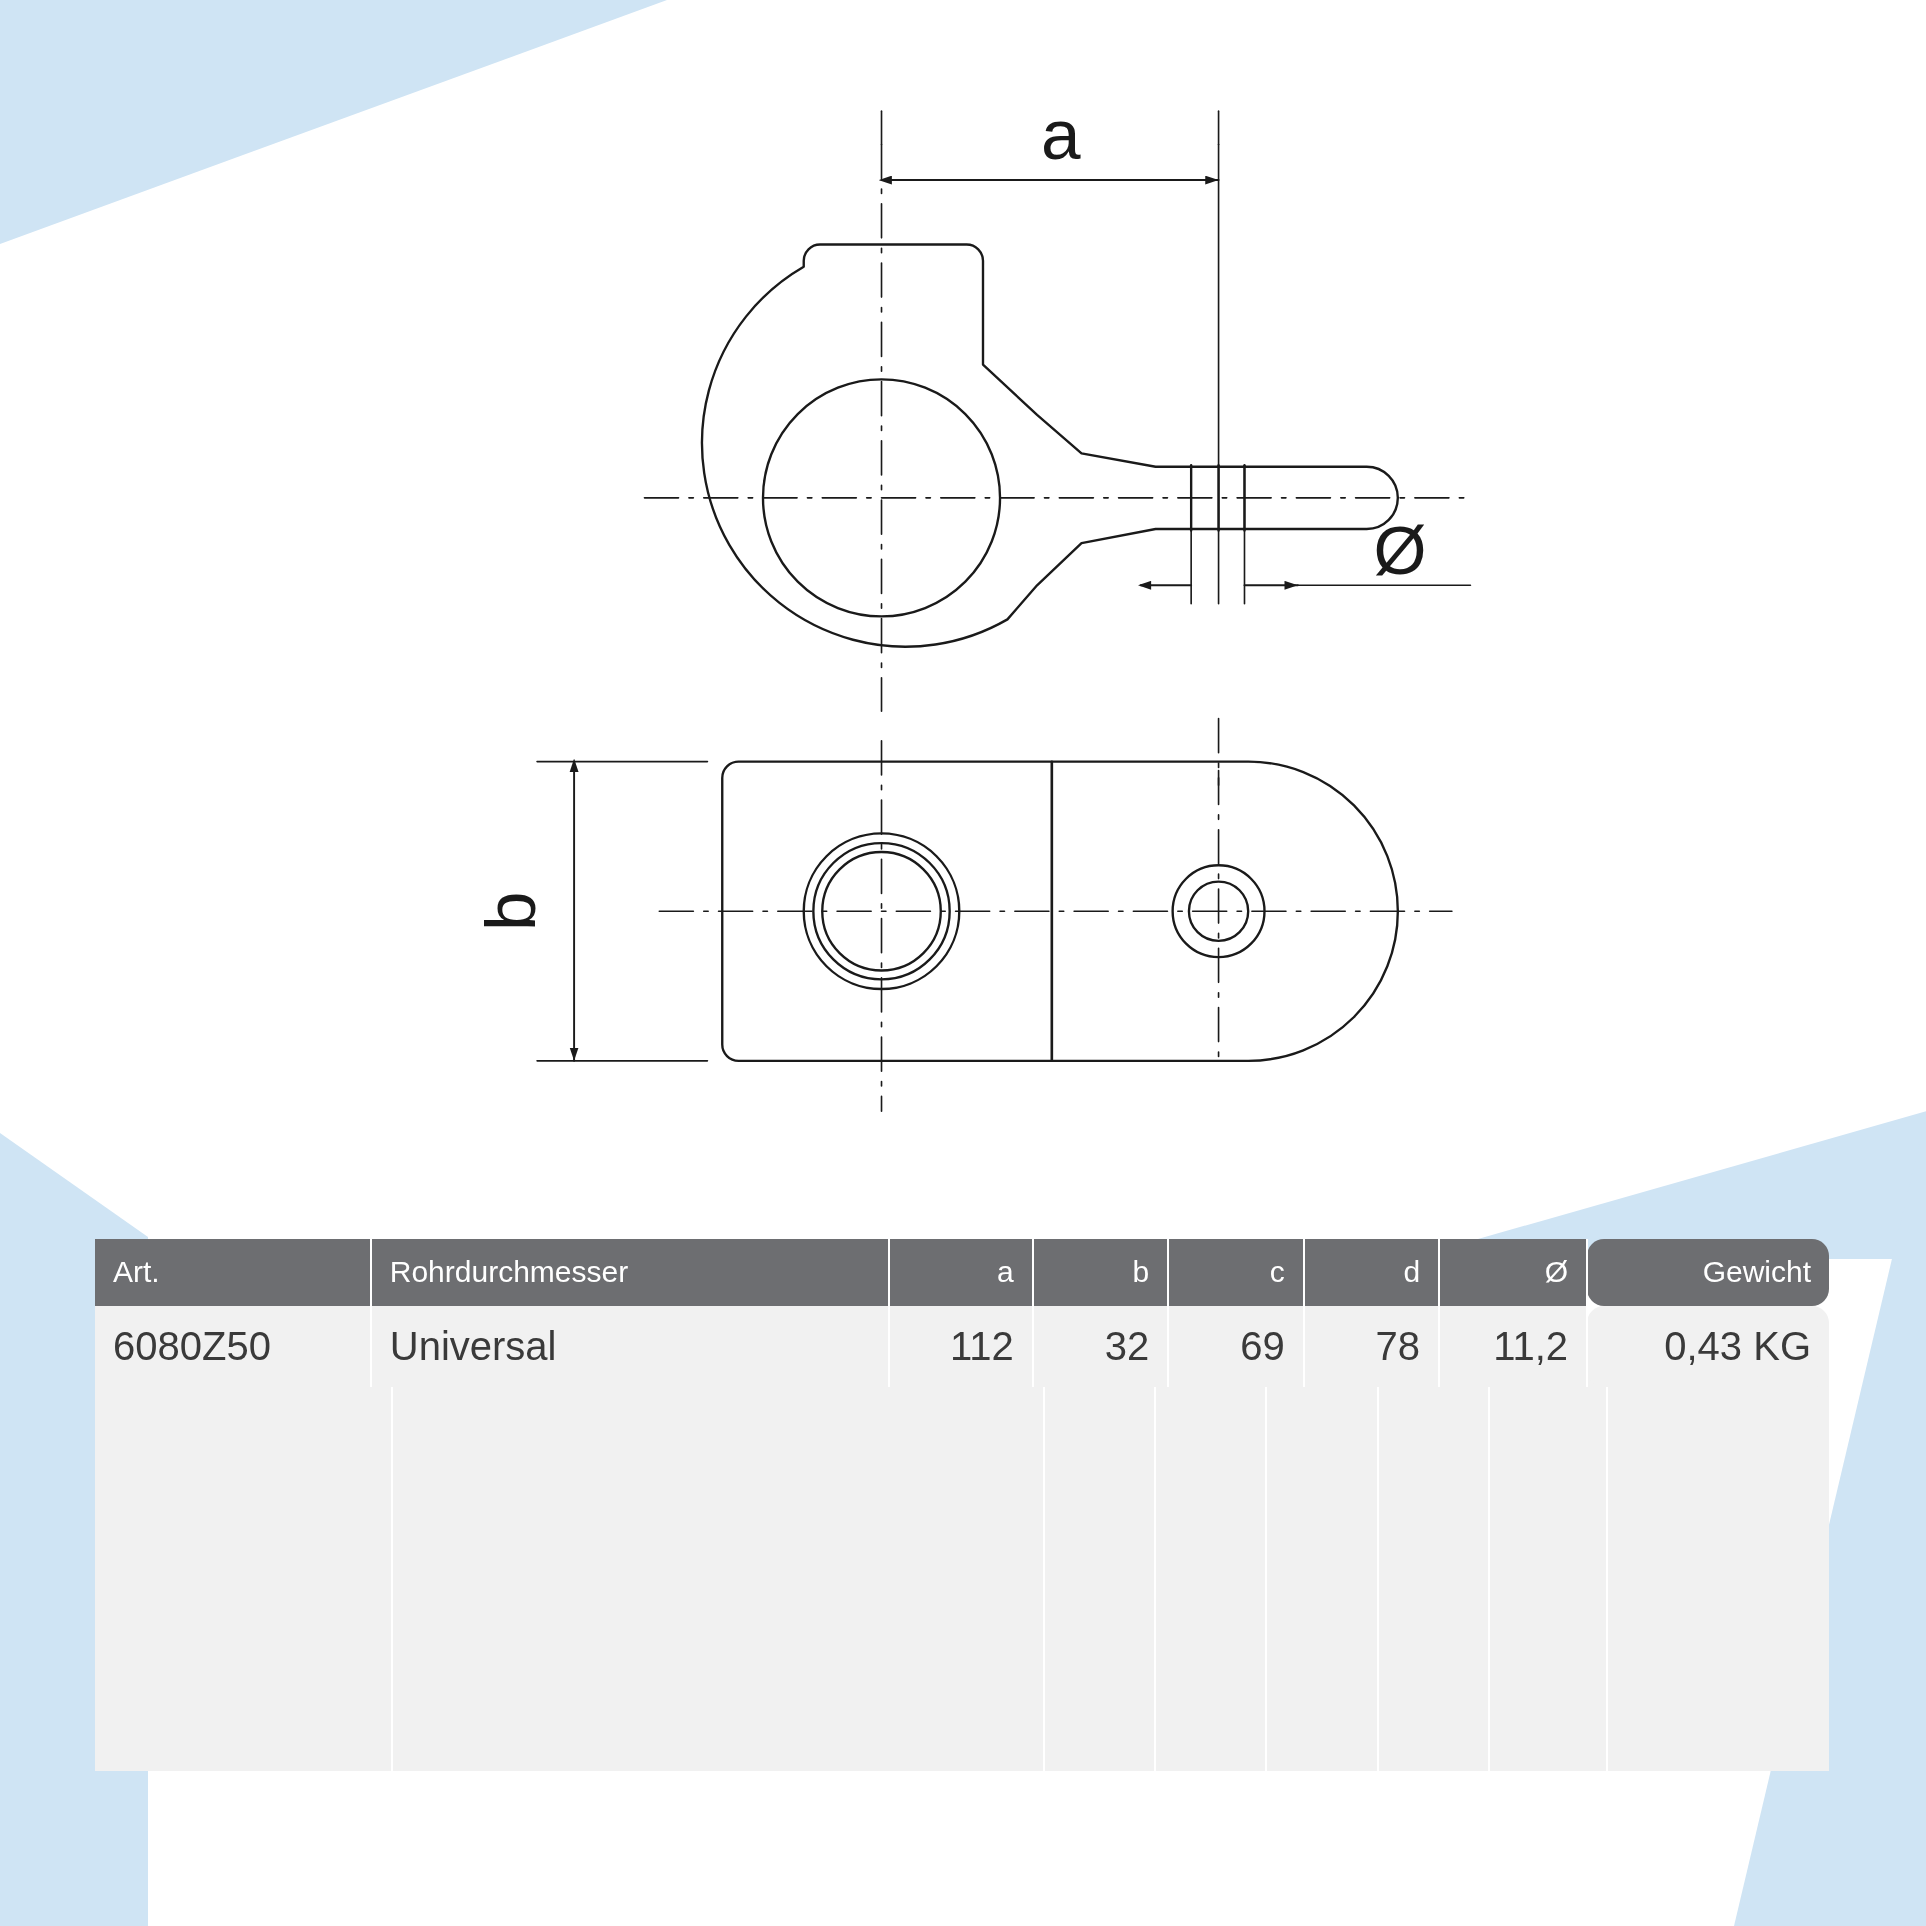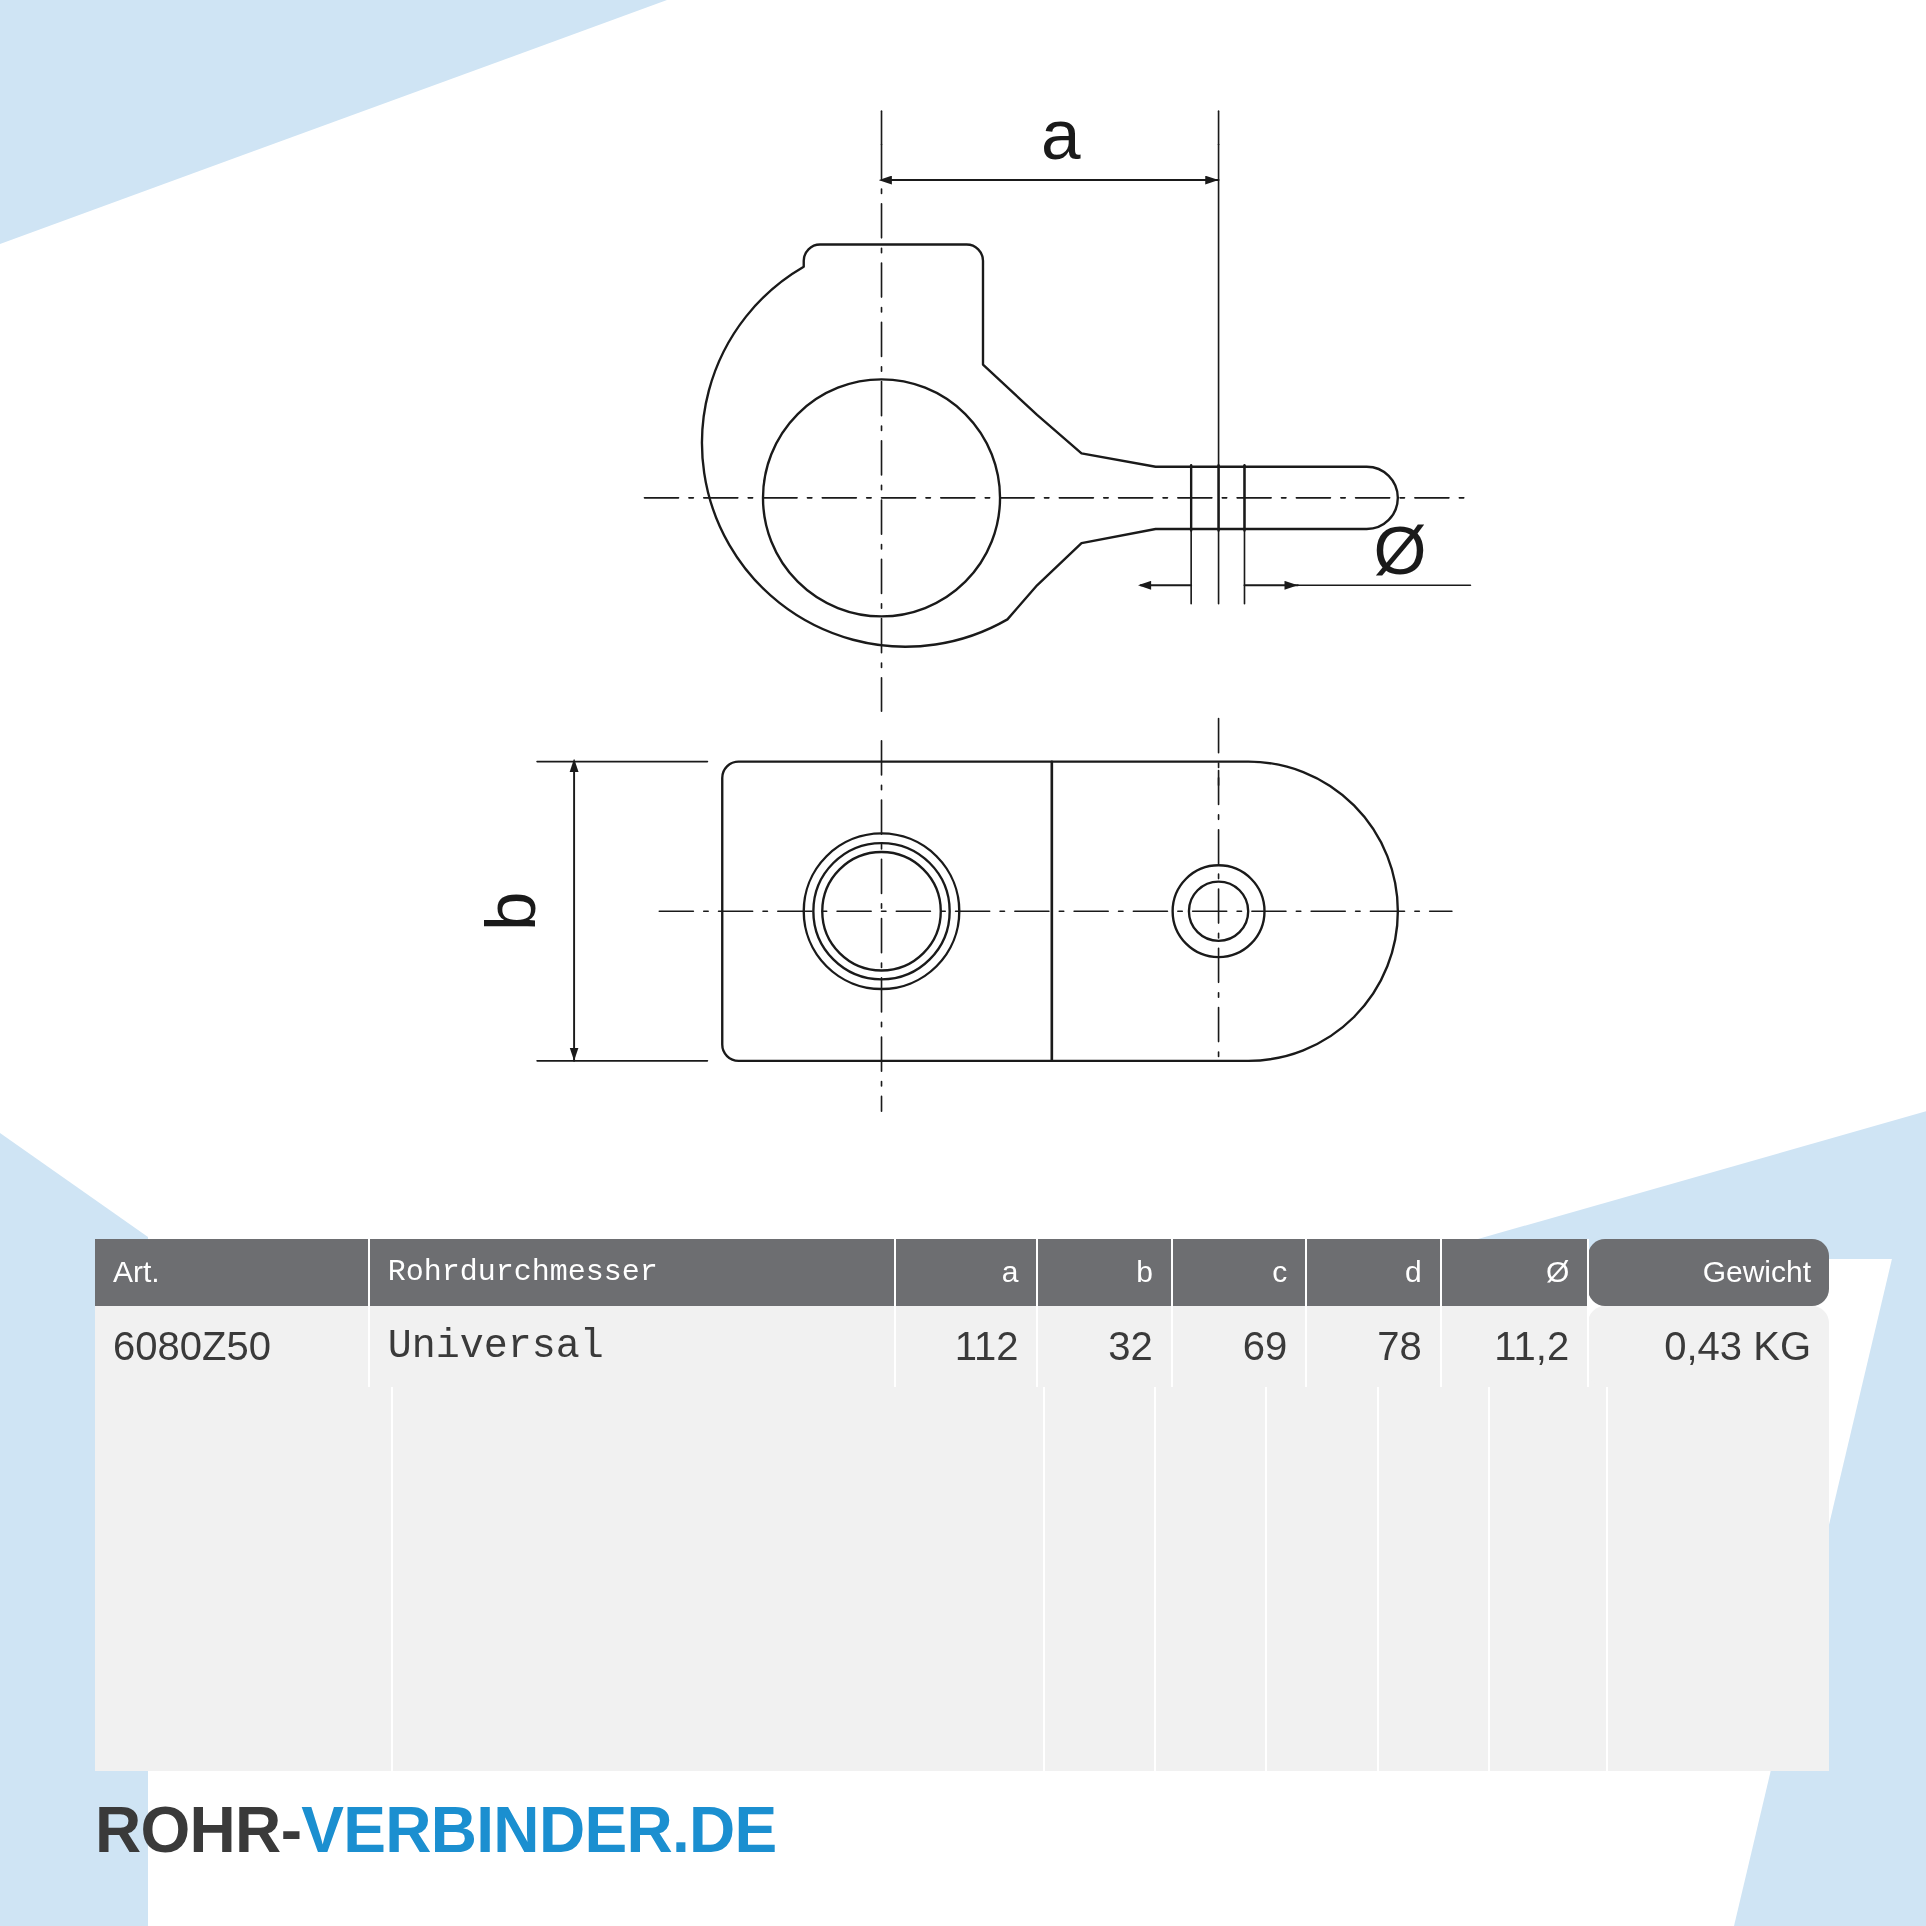--- a/index.html
+++ b/index.html
@@ -94,21 +94,21 @@
   }
   #spec-table thead th:last-child,
   #spec-table tbody td:last-child {
     border-right: none;
   }
   #spec-table tbody td.num {
     text-align: right;
     padding-left: 32px;
   }
   .col-art { width: 296px; margin-top: 16px; }
-  .col-dia { width: 652px; font-family: Liberation Mono, monospace; }
+  .col-dia { width: 652px; }
   .col-n   { width: 111px; }
   .col-w   { width: 222px; border-radius: 17px; }
 
   
   #table-filler {
     position: absolute;
     left: 95px;
     top: 1341px;
     width: 1734px;
     height: 430px;
@@ -280,18 +280,15 @@
         <td class="col-n num">112</td>
         <td class="col-n num">32</td>
         <td class="col-n num">69</td>
         <td class="col-n num">78</td>
         <td class="col-n num">11,2</td>
         <td class="col-w num">0,43 KG</td>
       </tr>
     </tbody>
   </table>
 
-  <div id="footer-logo">
-    <span class="part-dark">ROHR-</span><span class="part-blue">VERBINDER.DE</span>
-  </div>
 
 </div>
 
 
 </body></html>

